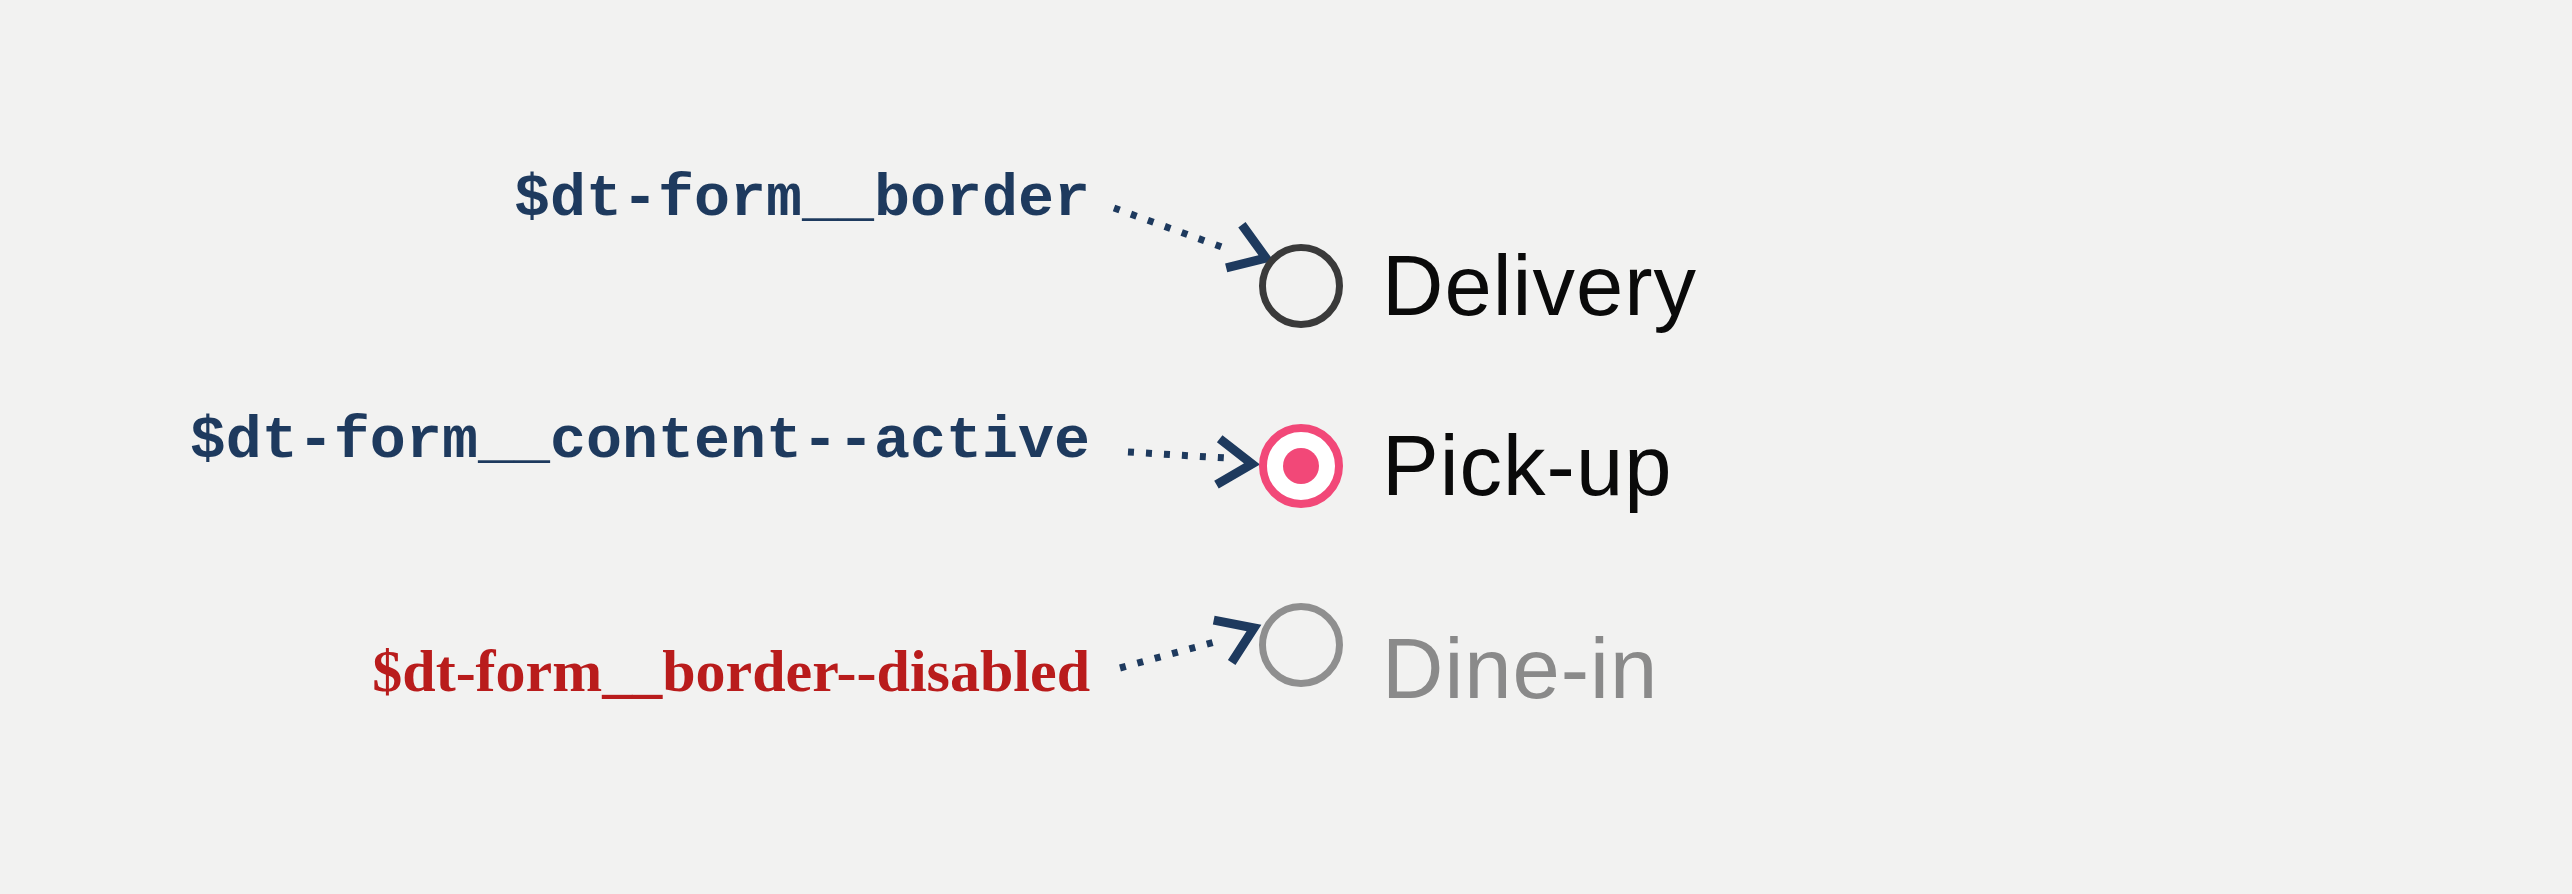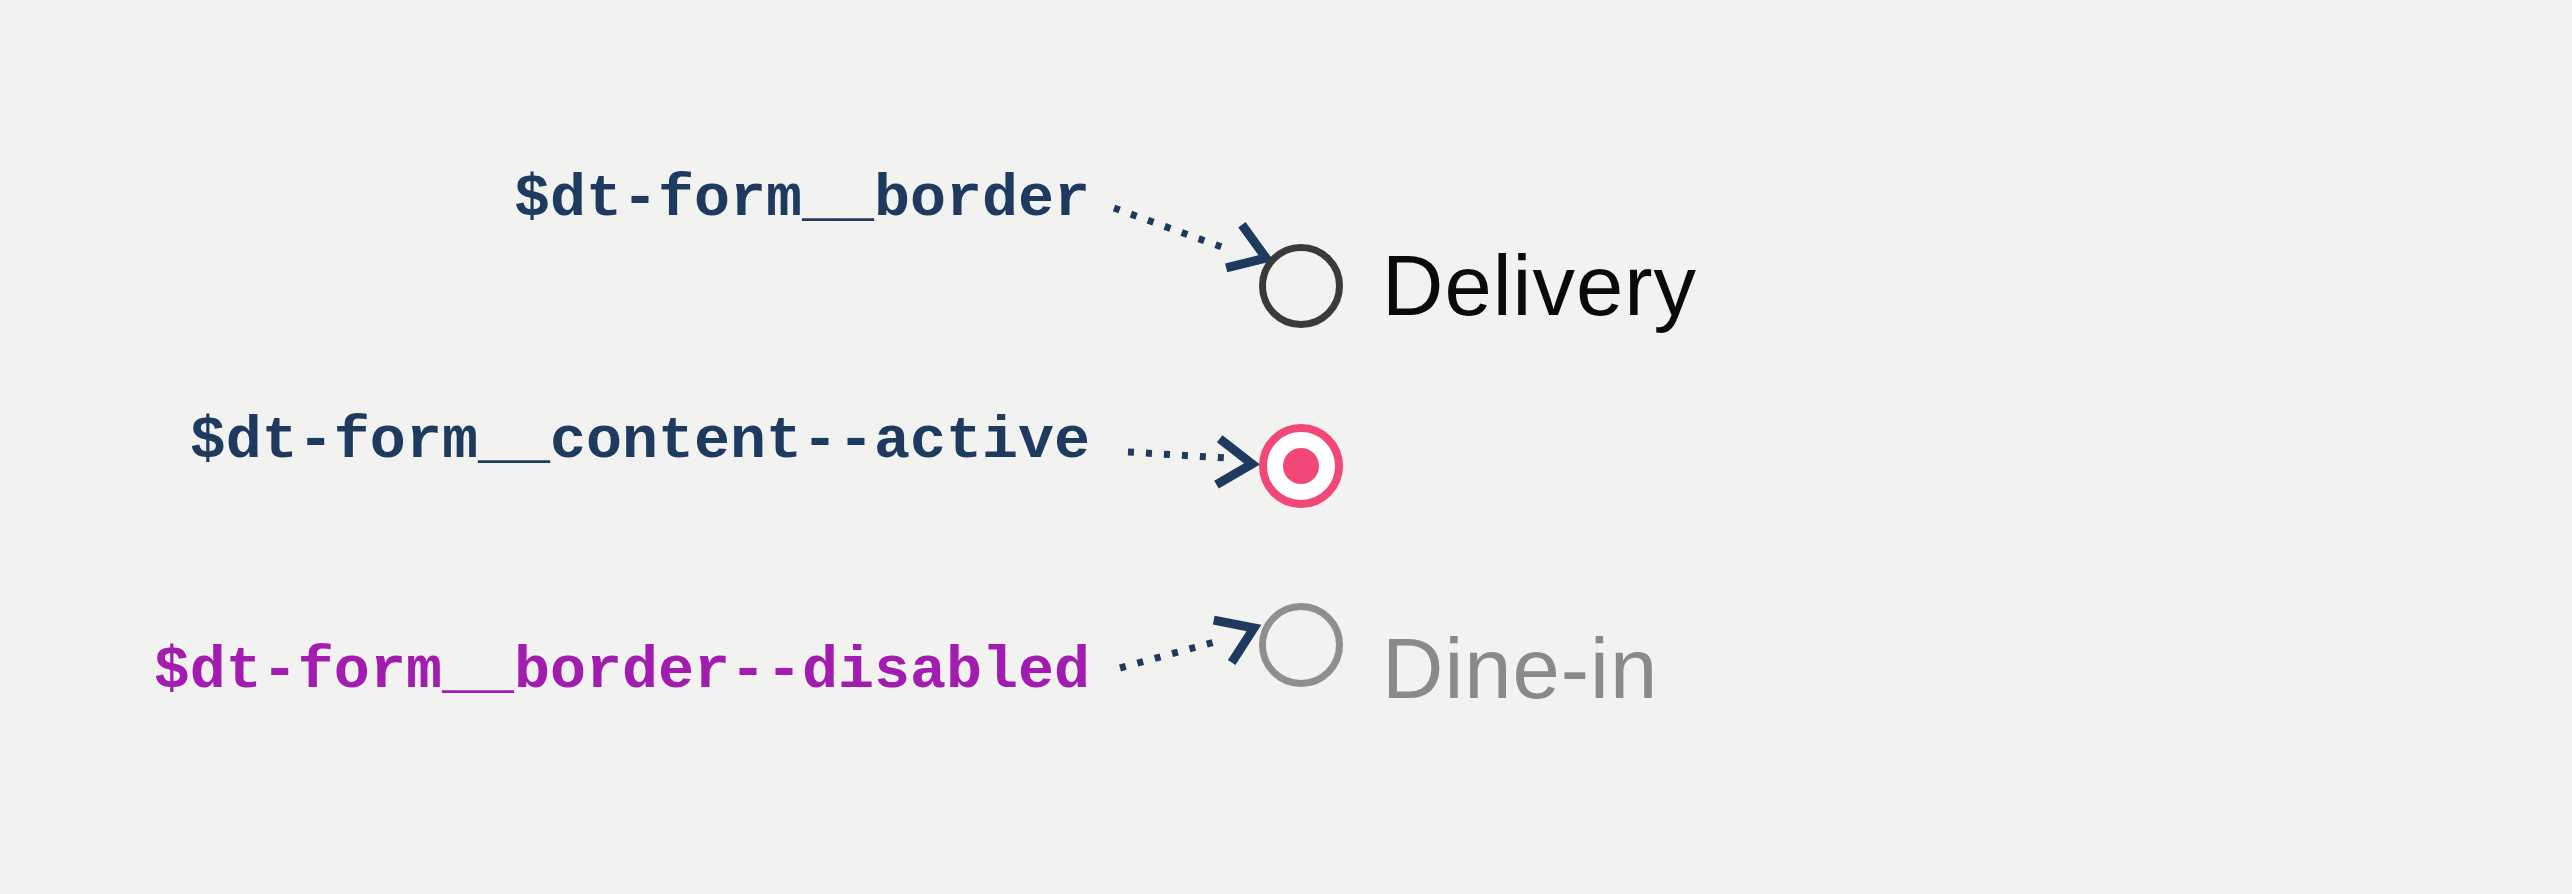--- a/index.html
+++ b/index.html
@@ -107,22 +107,23 @@
 
   <svg class="arrow arrow-2" width="170" height="70" viewBox="0 0 170 70">
     <path class="dots" d="M18 22 L116 28" style="stroke: rgb(30, 58, 94);"></path>
     <path class="head" d="M-34 -23 L0 0 L-34 23" transform="translate(142,34) rotate(4)" style="stroke: rgb(30, 58, 94);"></path>
   </svg>
 
   <span class="radio radio-2" style="border-color: rgb(242, 72, 120); background: rgb(255, 255, 255);">
     <span class="dot" style="background: rgb(242, 72, 120);"></span>
   </span>
 
+  <span class="opt-label opt-label-2" style="color: rgb(10, 10, 10);">Pick-up</span>
 
-  <div class="token token-3" style="color: #a21caf;">$dt-form__border--disabled</div>
+  <div class="token token-3" style="color: #b91c1c; font-family: Liberation Serif, serif;">$dt-form__border--disabled</div>
 
   <svg class="arrow arrow-3" width="170" height="90" viewBox="0 0 170 90">
     <path class="dots" d="M20 68 L122 40" style="stroke: rgb(30, 58, 94);"></path>
     <path class="head" d="M-34 -23 L0 0 L-34 23" transform="translate(154,28) rotate(-23)" style="stroke: rgb(30, 58, 94);"></path>
   </svg>
 
   <span class="radio radio-3" style="border-color: rgb(143, 143, 143);"></span>
 
   <span class="opt-label opt-label-3" style="color: rgb(138, 138, 138);">Dine-in</span>
 

